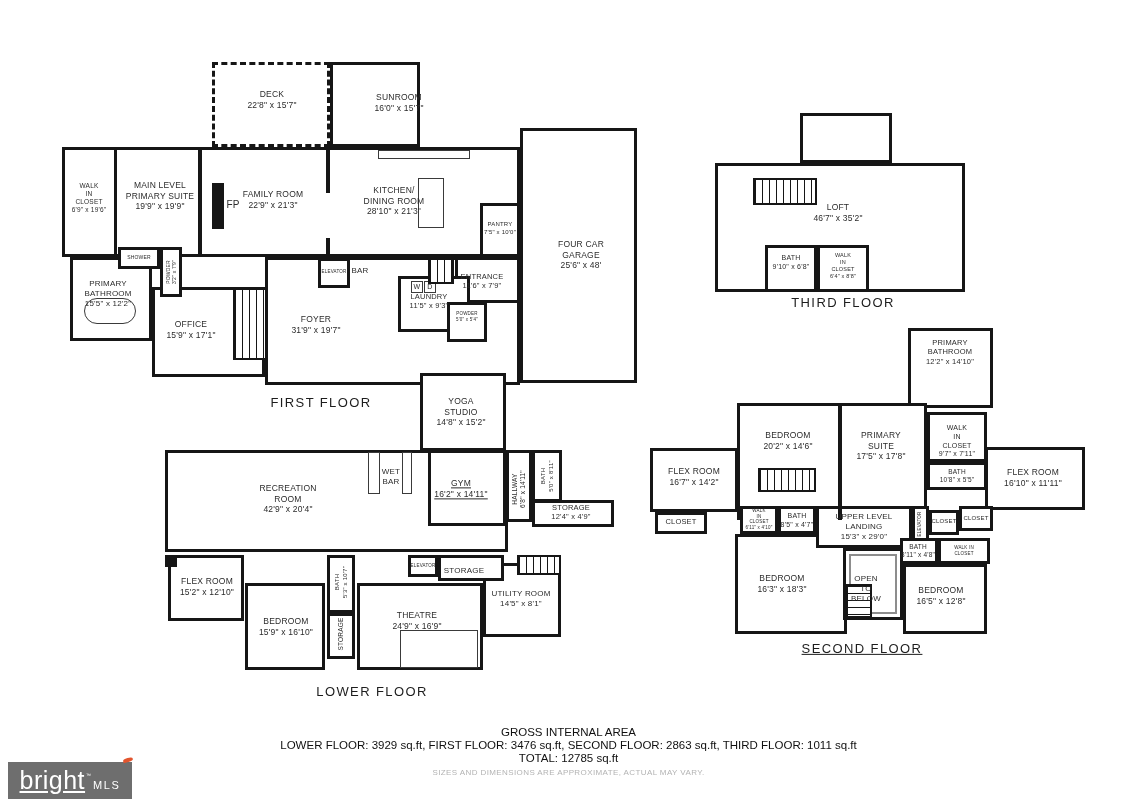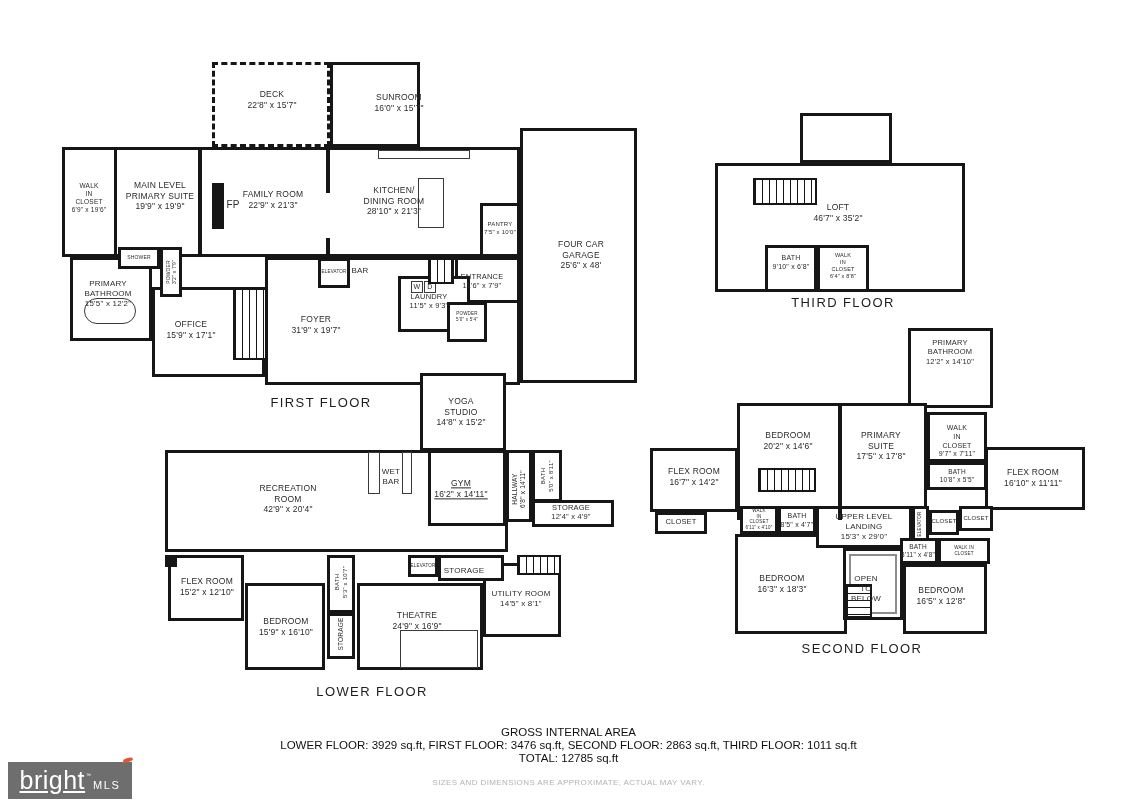--- a/index.html
+++ b/index.html
@@ -19,21 +19,21 @@
   .rect.stairs-h{border:2px solid #161616;background:repeating-linear-gradient(180deg,#161616 0 1px,#ffffff 1px 7px);}
   .lbl{
     position:absolute;transform:translate(-50%,-50%);
     text-align:center;white-space:pre-line;line-height:1.25;
     color:#2b2b2b;letter-spacing:.2px;z-index:5;
   }
   .lbl.rot{transform:translate(-50%,-50%) rotate(-90deg);}
   .floor-title{font-size:13px;letter-spacing:1.4px;color:#1d1d1d;white-space:nowrap;}
   .footer{position:absolute;left:0;right:0;top:726px;text-align:center;color:#101010;z-index:6;}
   .f-line{font-size:11.5px;line-height:13px;}
-  .f-disclaimer{font-size:8px;color:#b3b3b3;letter-spacing:.4px;margin-top:13px;}
+  .f-disclaimer{font-size:8px;color:#b3b3b3;letter-spacing:.4px;margin-top:3px;}
   .logo{
     position:absolute;left:8px;top:762px;width:124px;height:37px;background:#6e6e6e;
     display:flex;align-items:center;justify-content:center;z-index:7;
   }
   .logo-bright{color:#fff;font-size:25px;line-height:1;position:relative;letter-spacing:.5px;text-decoration:underline;}
   .logo-spark{position:absolute;right:-1px;top:-4px;width:10px;height:4px;background:#e2552e;
     border-radius:50% 50% 50% 0;transform:rotate(-14deg);}
   .logo-tm{color:#fff;font-size:5px;margin:4px 1px 0 1px;align-self:flex-start;margin-top:10px;}
   .logo-mls{color:#fff;font-size:11px;letter-spacing:1.6px;margin-top:9px;margin-left:1px;}
 </style>
@@ -231,21 +231,21 @@
 8'11" x 4'8"</div>
       <div class="lbl" style="left: 964px; top: 551px; font-size: 4.5px;">WALK IN
 CLOSET</div>
       <div class="lbl" style="left: 782px; top: 584px; font-size: 8.5px;">BEDROOM
 16'3" x 18'3"</div>
       <div class="lbl" style="left: 866px; top: 589px; font-size: 8px;">OPEN
 TO
 BELOW</div>
       <div class="lbl" style="left: 941px; top: 596px; font-size: 8.5px;">BEDROOM
 16'5" x 12'8"</div>
-      <div class="lbl floor-title" style="left: 862px; top: 649px;">SECOND FLOOR</div>
+      <div class="lbl floor-title" style="left: 862px; top: 649px; text-decoration: underline;">SECOND FLOOR</div>
     </div>
 
   <div class="footer">
     <div class="f-line">GROSS INTERNAL AREA</div>
     <div class="f-line">LOWER FLOOR: 3929 sq.ft, FIRST FLOOR: 3476 sq.ft, SECOND FLOOR: 2863 sq.ft, THIRD FLOOR: 1011 sq.ft</div>
     <div class="f-line">TOTAL: 12785 sq.ft</div>
     <div class="f-disclaimer">SIZES AND DIMENSIONS ARE APPROXIMATE, ACTUAL MAY VARY.</div>
   </div>
 
   <div class="logo">

